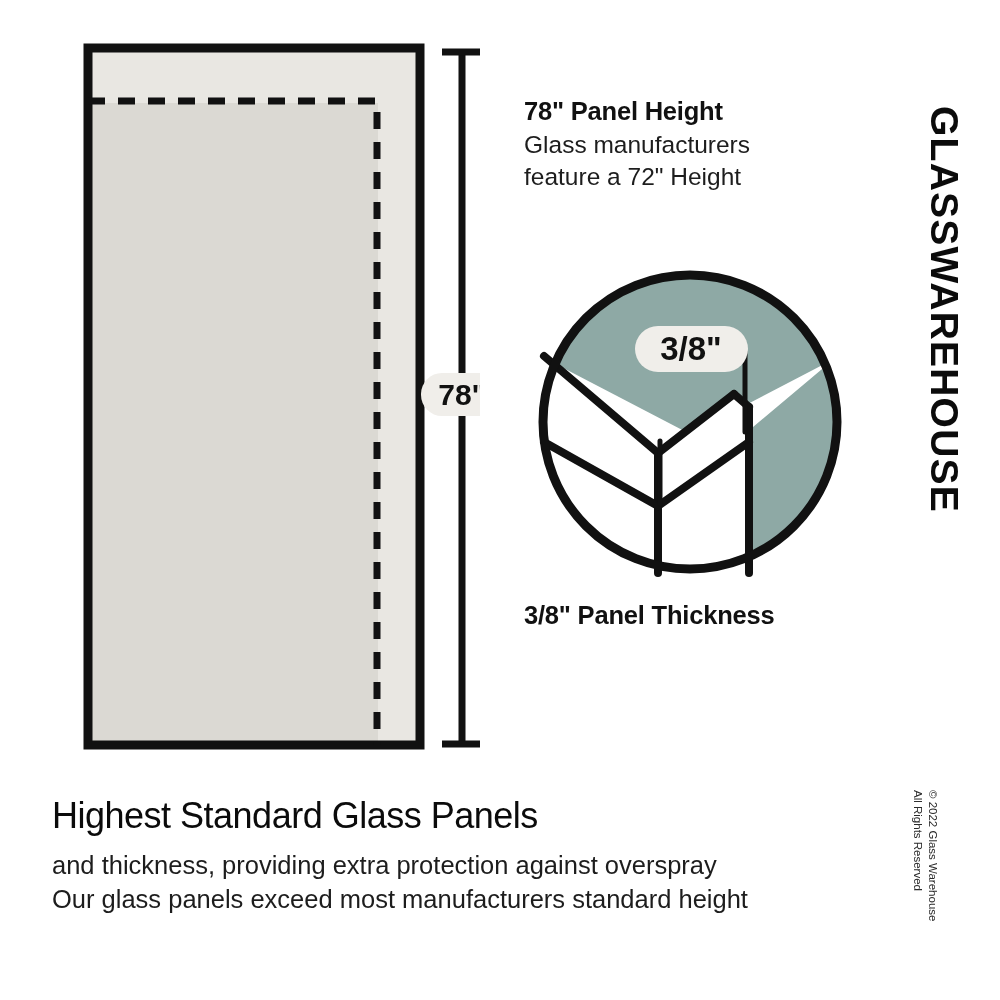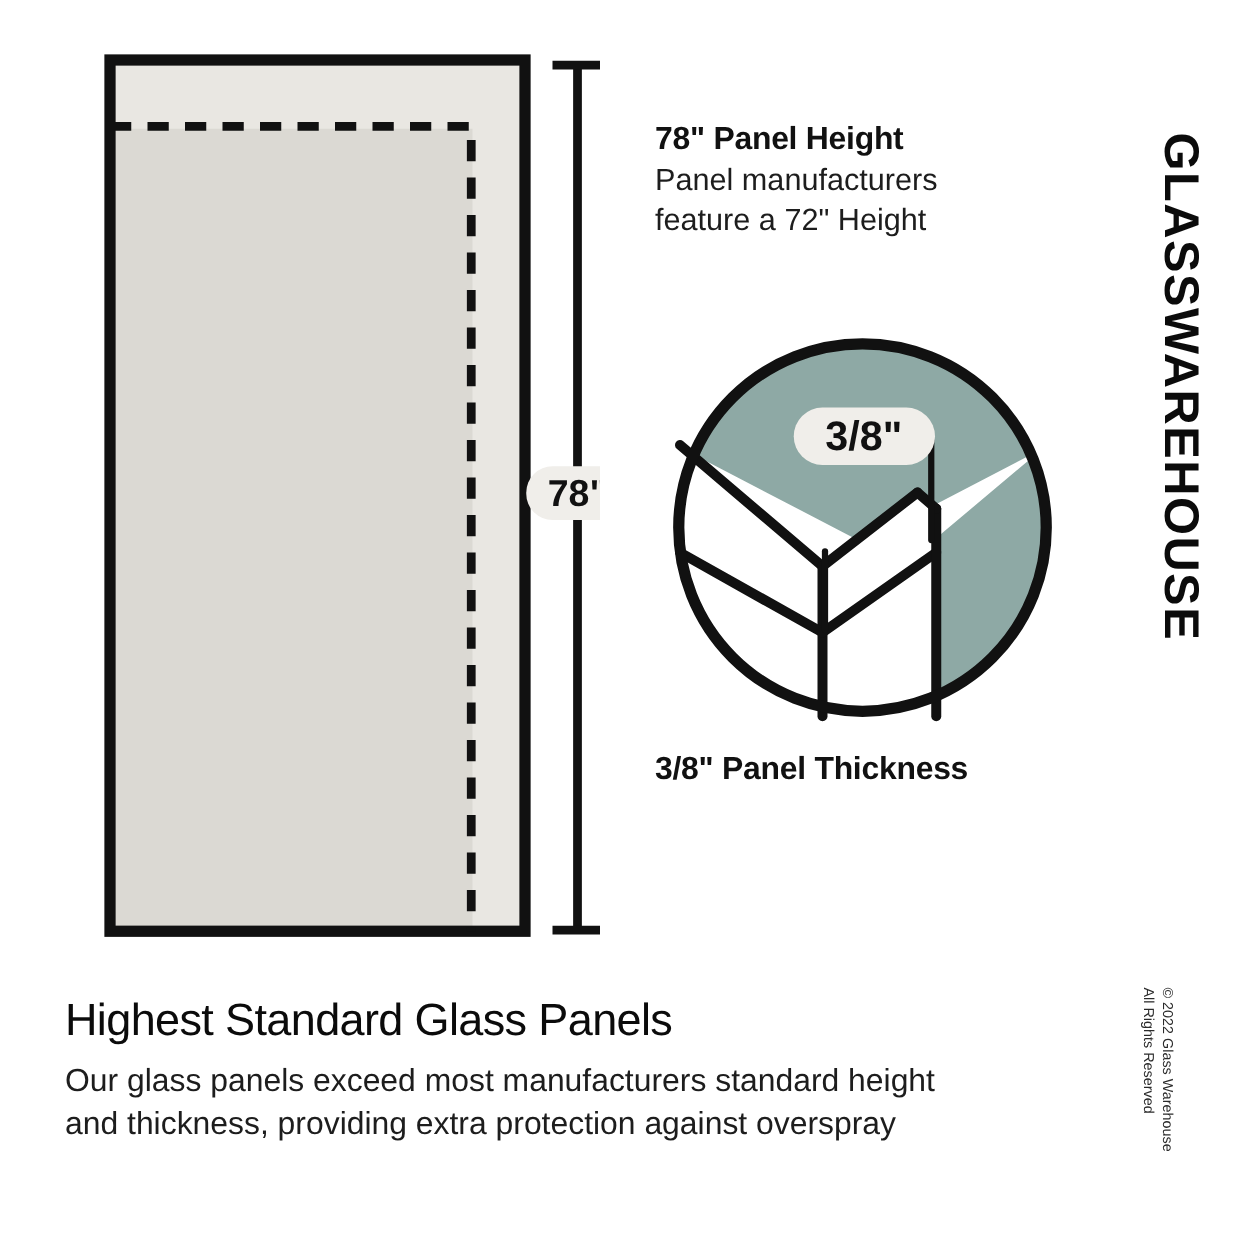--- a/index.html
+++ b/index.html
@@ -165,21 +165,21 @@
       <g>
         <rect x="341" y="333" width="82" height="43" rx="21" ry="21" fill="#f0eeea"></rect>
         <text id="dimLabel" x="382" y="365" text-anchor="middle" font-family="Liberation Sans, sans-serif" font-size="30" font-weight="bold" fill="#111111">78"</text>
       </g>
     </svg>
   </div>
 
   <div class="callout-height">
     <p class="callout-title">78" Panel Height</p>
     <p class="callout-body">
-      <span>Panel manufacturers</span>
+      <span>Glass manufacturers</span>
       <span>feature a 72" Height</span>
     </p>
   </div>
 
   <div class="detail-wrap">
     <svg width="312" height="312" viewBox="0 0 312 312" xmlns="http://www.w3.org/2000/svg">
 
       <circle cx="156" cy="156" r="147" fill="#8ea9a5"></circle>
 
       <g>
@@ -255,18 +255,18 @@
   <div class="copyright">
     <div class="copyright-inner">
       <span>© 2022 Glass Warehouse</span>
       <span>All Rights Reserved</span>
     </div>
   </div>
 
   <div class="bottom">
     <h1 class="bottom-title">Highest Standard Glass Panels</h1>
     <p class="bottom-body">
+      <span>and thickness, providing extra protection against overspray</span>
       <span>Our glass panels exceed most manufacturers standard height</span>
-      <span>and thickness, providing extra protection against overspray</span>
     </p>
   </div>
 
 </div>
 
 </body></html>

